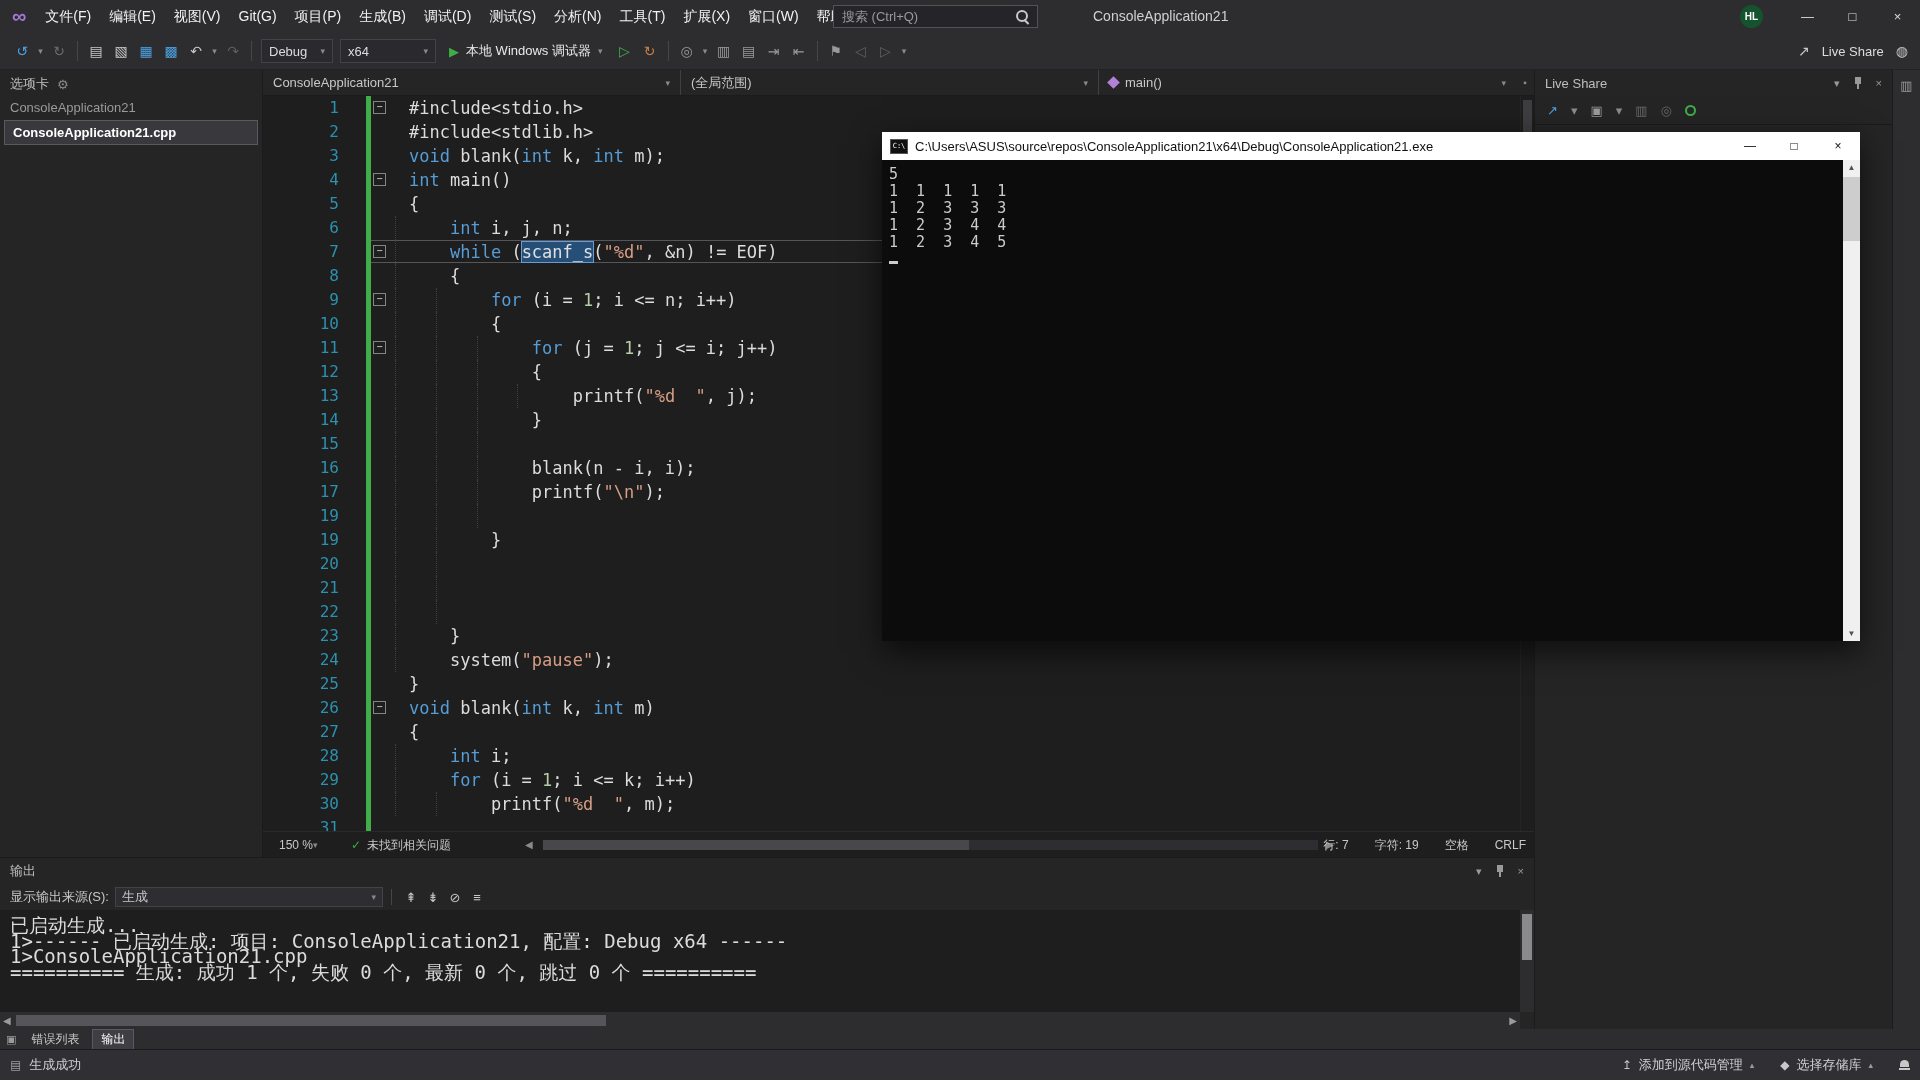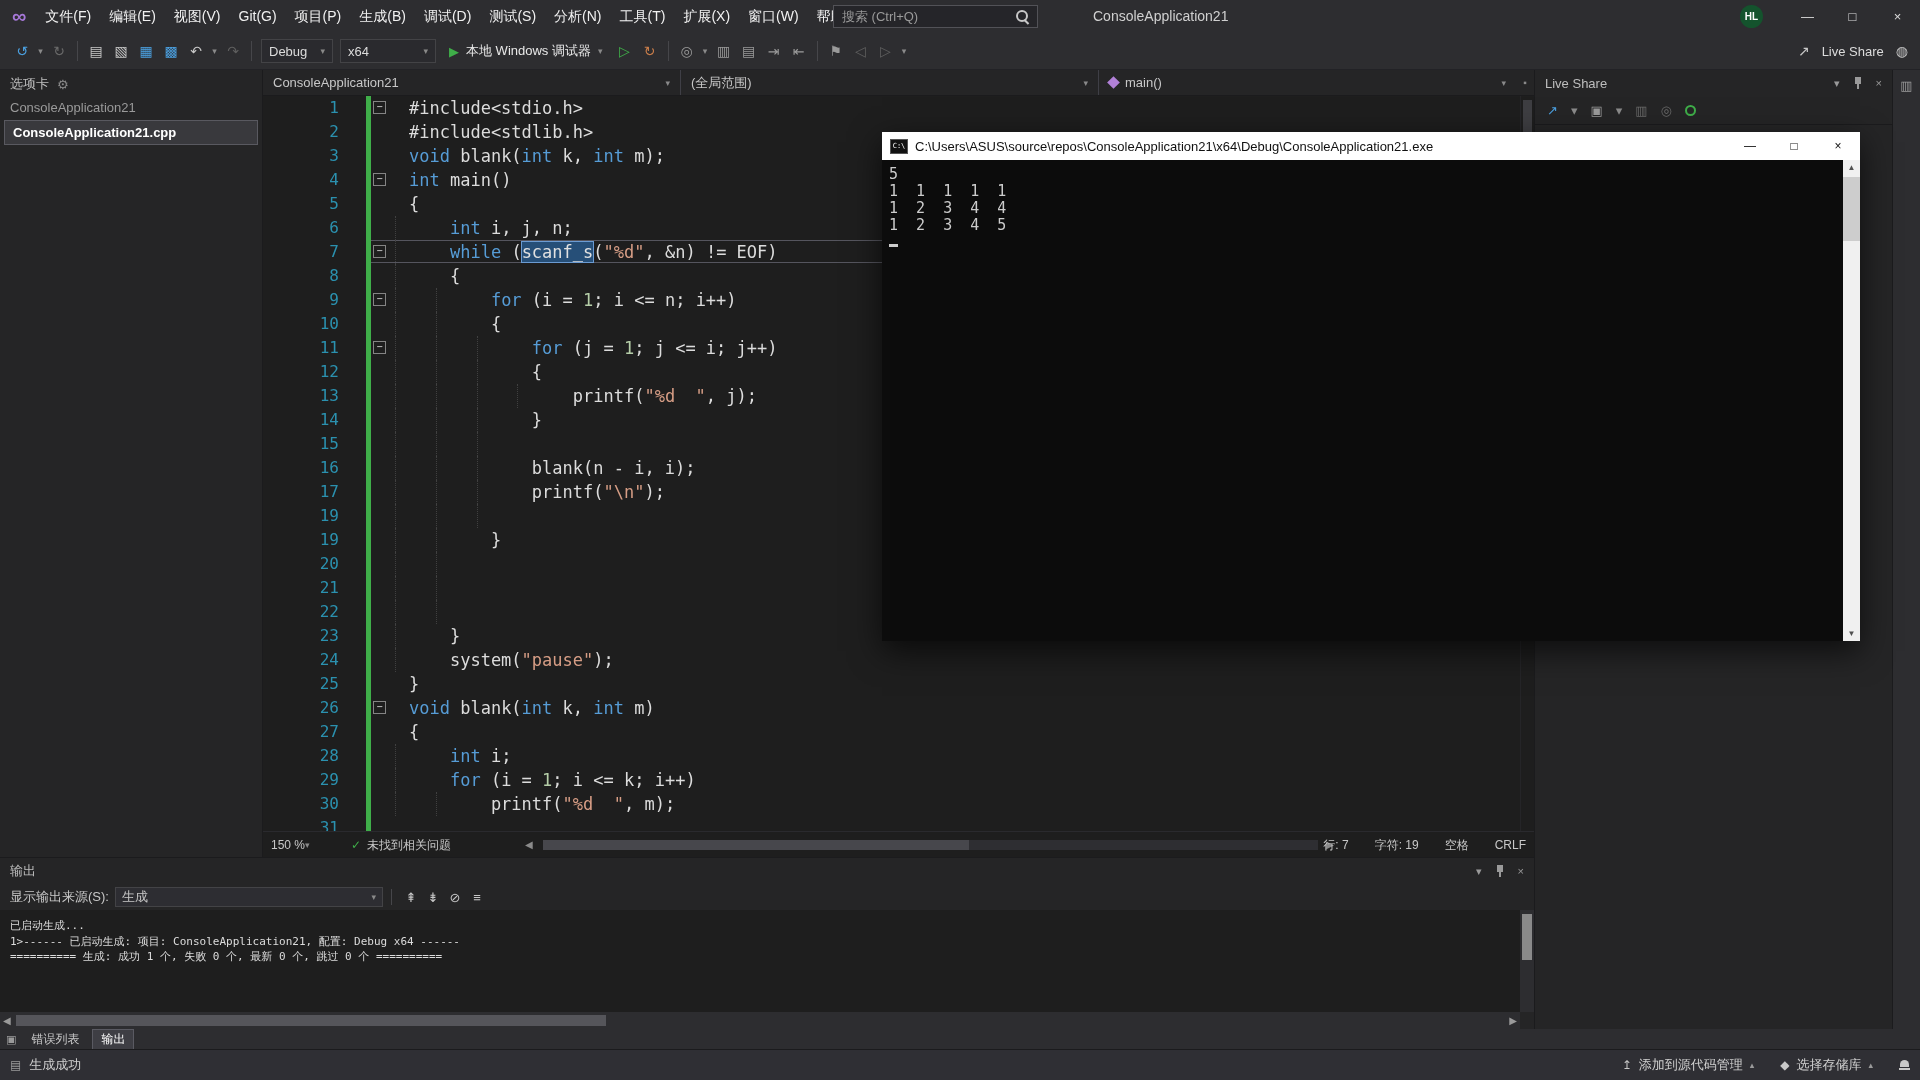--- a/index.html
+++ b/index.html
@@ -59,21 +59,21 @@
   .ct{position:absolute;left:146px;line-height:24px}
   .guide{position:absolute;top:0;height:24px;border-left:1px dotted #404040}
   .cur-line{position:absolute;left:104px;right:2px;top:0;height:23px;border:1px solid #55555e;box-sizing:border-box}
   .tk-k{color:#569cd6}.tk-s{color:#d69d85}.tk-num{color:#b5cea8}.tk-d{color:#dcdcdc}
   .tk-sel{background:#264f78;outline:1px solid #6b9bd2;color:#e0e0e0}
 
   .editor-vscroll{position:absolute;right:0;top:26px;bottom:26px;width:13px;background:#1e1e1e;border-left:1px solid #252528}
   .editor-vscroll .thumb{position:absolute;left:2px;right:2px;top:4px;height:72%;background:#3e3e42}
 
   .editor-bottom{position:absolute;left:0;right:0;bottom:0;height:26px;background:#1e1e1e;border-top:1px solid #2a2a2e;box-sizing:border-box}
-  .zoom{position:absolute;left:4px;top:0;height:26px;display:flex;align-items:center;color:#c8c8c8;font-size:12px;padding:0 4px}
+  .zoom{position:absolute;left:12px;top:0;height:26px;display:flex;align-items:center;color:#c8c8c8;font-size:12px;padding:0 4px}
   .zoom .c{font-size:9px;color:#8a8a8a}
   .health{position:absolute;left:88px;top:0;height:26px;display:flex;align-items:center;gap:6px;font-size:12px;color:#c8c8c8}
   .health .chk{color:#3fae49;font-weight:bold}
   .hscroll-left{position:absolute;left:262px;top:7px;color:#8a8a8a;font-size:10px}
   .hscroll{position:absolute;left:280px;right:216px;top:8px;height:10px;background:#2e2e32}
   .hscroll .thumb{position:absolute;left:0;width:55%;top:0;bottom:0;background:#47474c}
   .hscroll-right{position:absolute;right:200px;top:7px;color:#8a8a8a;font-size:10px}
   .ed-status{position:absolute;right:8px;top:0;height:26px;display:flex;align-items:center;gap:26px;color:#c8c8c8;font-size:12px}
 
   
@@ -92,21 +92,21 @@
   .right-strip{position:absolute;left:1892px;top:70px;width:28px;height:959px;background:#2d2d30;border-left:1px solid #1b1b1d;box-sizing:border-box;display:flex;justify-content:center;padding-top:8px}
   .strip-icon{color:#9a9a9a;font-size:13px}
 
   
   .output-panel{position:absolute;left:0;top:857px;width:1534px;height:172px;background:#252526;border-top:1px solid #1b1b1d;box-sizing:border-box}
   .op-toolbar{height:26px;display:flex;align-items:center;padding:0 10px;font-size:13px;color:#c8c8c8}
   .op-select{width:268px;height:20px;background:#2d2d32;border:1px solid #434346;display:flex;align-items:center;justify-content:space-between;padding:0 6px;box-sizing:border-box;margin-left:6px}
   .op-select .c{font-size:9px;color:#8a8a8a}
   .op-sep{width:1px;height:16px;background:#46464a;margin:0 8px}
   .op-icon{font-size:13px;color:#c8c8c8;width:22px;text-align:center}
-  .op-body{position:absolute;left:0;top:52px;right:14px;bottom:17px;background:#1e1e1e;font-family:"DejaVu Sans Mono",monospace;font-size:11px;line-height:15.5px;color:#dcdcdc;padding:8px 0 0 10px;white-space:pre;overflow:hidden}
+  .op-body{position:absolute;left:0;top:52px;right:14px;bottom:17px;background:#1e1e1e;font-family:"DejaVu Sans Mono",monospace;font-size:19px;line-height:15.5px;color:#dcdcdc;padding:8px 0 0 10px;white-space:pre;overflow:hidden}
   .op-vscroll{position:absolute;right:0;top:52px;bottom:17px;width:14px;background:#2d2d30}
   .op-vscroll .thumb{position:absolute;left:2px;right:2px;top:4px;height:46px;background:#8a8a8a}
   .op-hscroll{position:absolute;left:0;right:14px;bottom:0;height:17px;background:#2d2d30}
   .op-hscroll .thumb{position:absolute;left:16px;top:3px;height:11px;width:590px;background:#55555a}
   .op-harrow-l{position:absolute;left:3px;top:3px;color:#9a9a9a;font-size:10px}
   .op-harrow-r{position:absolute;right:3px;top:3px;color:#9a9a9a;font-size:10px}
 
   
   .bottom-tabs{position:absolute;left:0;top:1029px;width:1920px;height:20px;background:#2d2d30;display:flex;align-items:center;padding-left:6px;gap:5px;box-sizing:border-box}
   .bt-icon{color:#9a9a9a;font-size:11px;margin-right:2px}
@@ -355,21 +355,21 @@
         <span class="c">▾</span>
       </div>
       <span class="op-sep"></span>
       <span id="op-icons" style="display:flex">
           <span class="op-icon" style="color: rgb(200, 200, 200);">⇞</span>
           <span class="op-icon" style="color: rgb(200, 200, 200);">⇟</span>
           <span class="op-icon" style="color: rgb(200, 200, 200);">⊘</span>
           <span class="op-icon" style="color: rgb(200, 200, 200);">≡</span>
         </span>
     </div>
-    <div class="op-body" id="op-body"><div>已启动生成...</div><div>1&gt;------ 已启动生成: 项目: ConsoleApplication21, 配置: Debug x64 ------</div><div>========== 生成: 成功 1 个, 失败 0 个, 最新 0 个, 跳过 0 个 ==========</div></div>
+    <div class="op-body" id="op-body"><div>已启动生成...</div><div>1&gt;------ 已启动生成: 项目: ConsoleApplication21, 配置: Debug x64 ------</div><div>1&gt;ConsoleApplication21.cpp</div><div>========== 生成: 成功 1 个, 失败 0 个, 最新 0 个, 跳过 0 个 ==========</div></div>
     <div class="op-vscroll">
         <div class="thumb"></div>
       </div>
     <div class="op-hscroll">
       <span class="op-harrow-l">◀</span>
       <div class="thumb"></div>
       <span class="op-harrow-r">▶</span>
     </div>
   </div>
 
@@ -402,21 +402,21 @@
   <div class="console-win">
     <div class="cw-titlebar">
       <span class="cw-icon">C:\</span>
       <span class="cw-title">C:\Users\ASUS\source\repos\ConsoleApplication21\x64\Debug\ConsoleApplication21.exe</span>
       <div class="cw-btns">
         <span class="cw-btn">—</span>
         <span class="cw-btn">□</span>
         <span class="cw-btn">×</span>
       </div>
     </div>
-    <div class="cw-body" id="cw-body"><div>5</div><div>1  1  1  1  1</div><div>1  2  3  4  4</div><div>1  2  3  4  5</div><div><span class="cw-cursor"></span></div></div>
+    <div class="cw-body" id="cw-body"><div>5</div><div>1  1  1  1  1</div><div>1  2  3  3  3</div><div>1  2  3  4  4</div><div>1  2  3  4  5</div><div><span class="cw-cursor"></span></div></div>
     <div class="cw-scroll">
       <span class="cw-up">▲</span>
       <div class="cw-thumb"></div>
       <span class="cw-down">▼</span>
     </div>
   </div>
 
 </div>
 
 </body></html>

